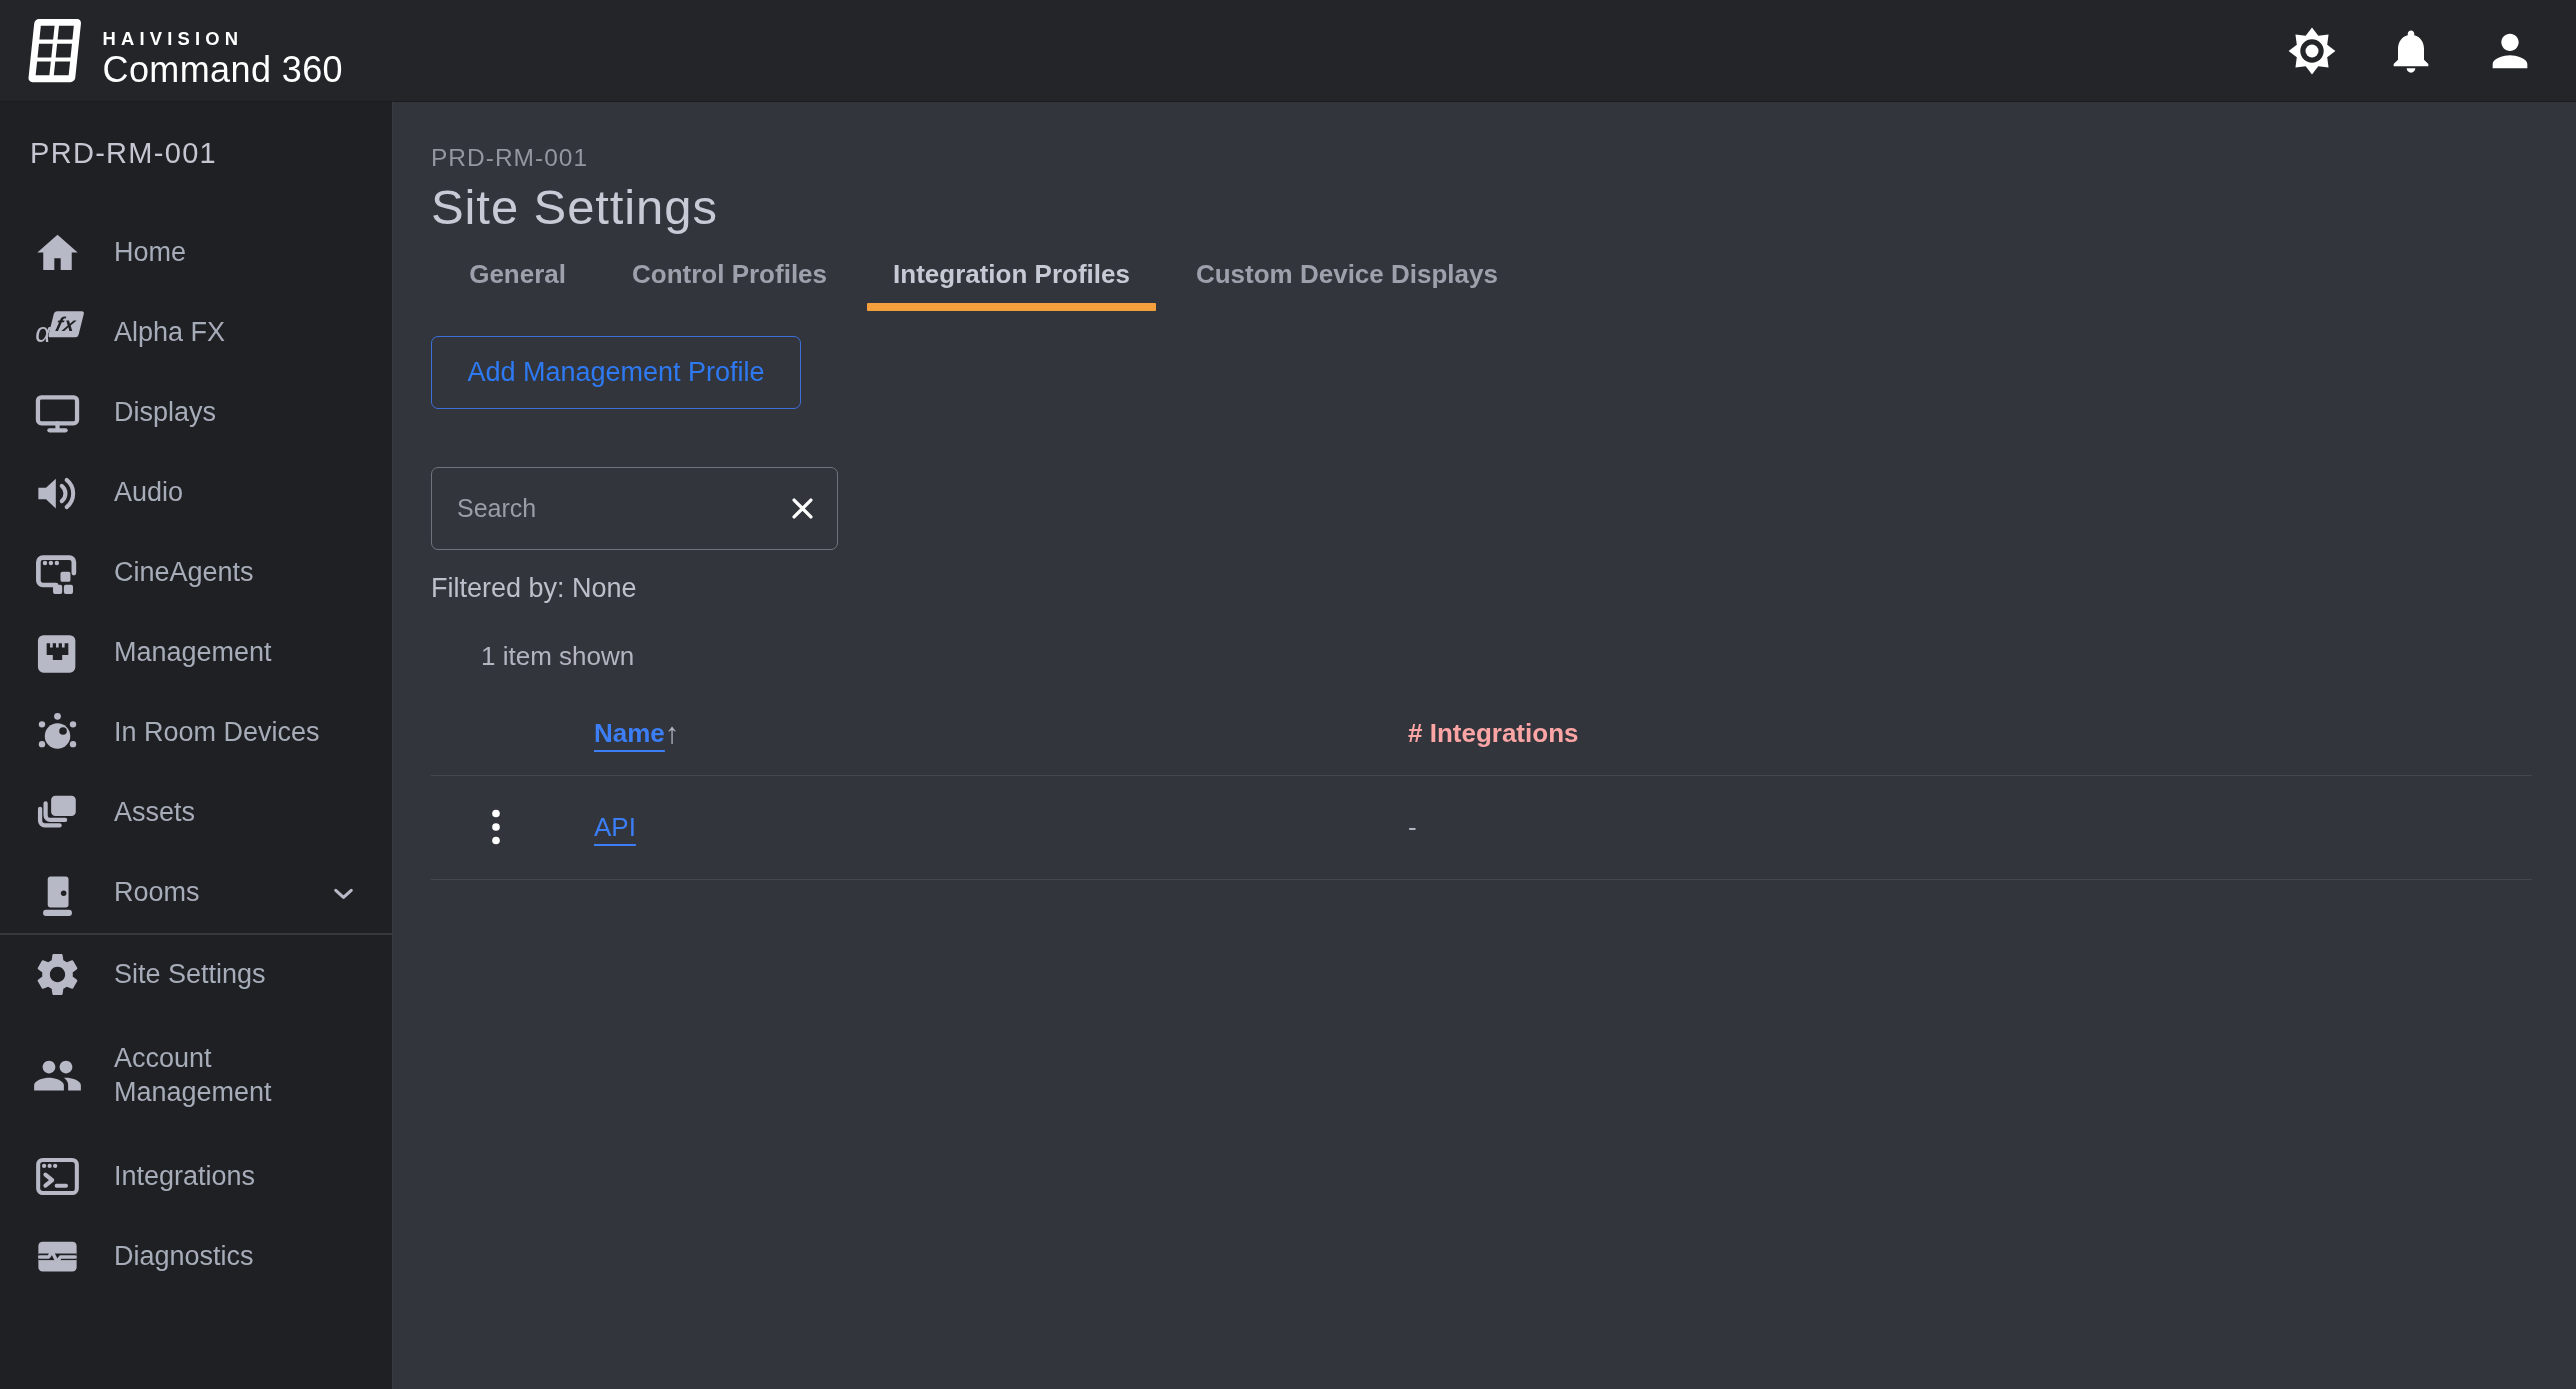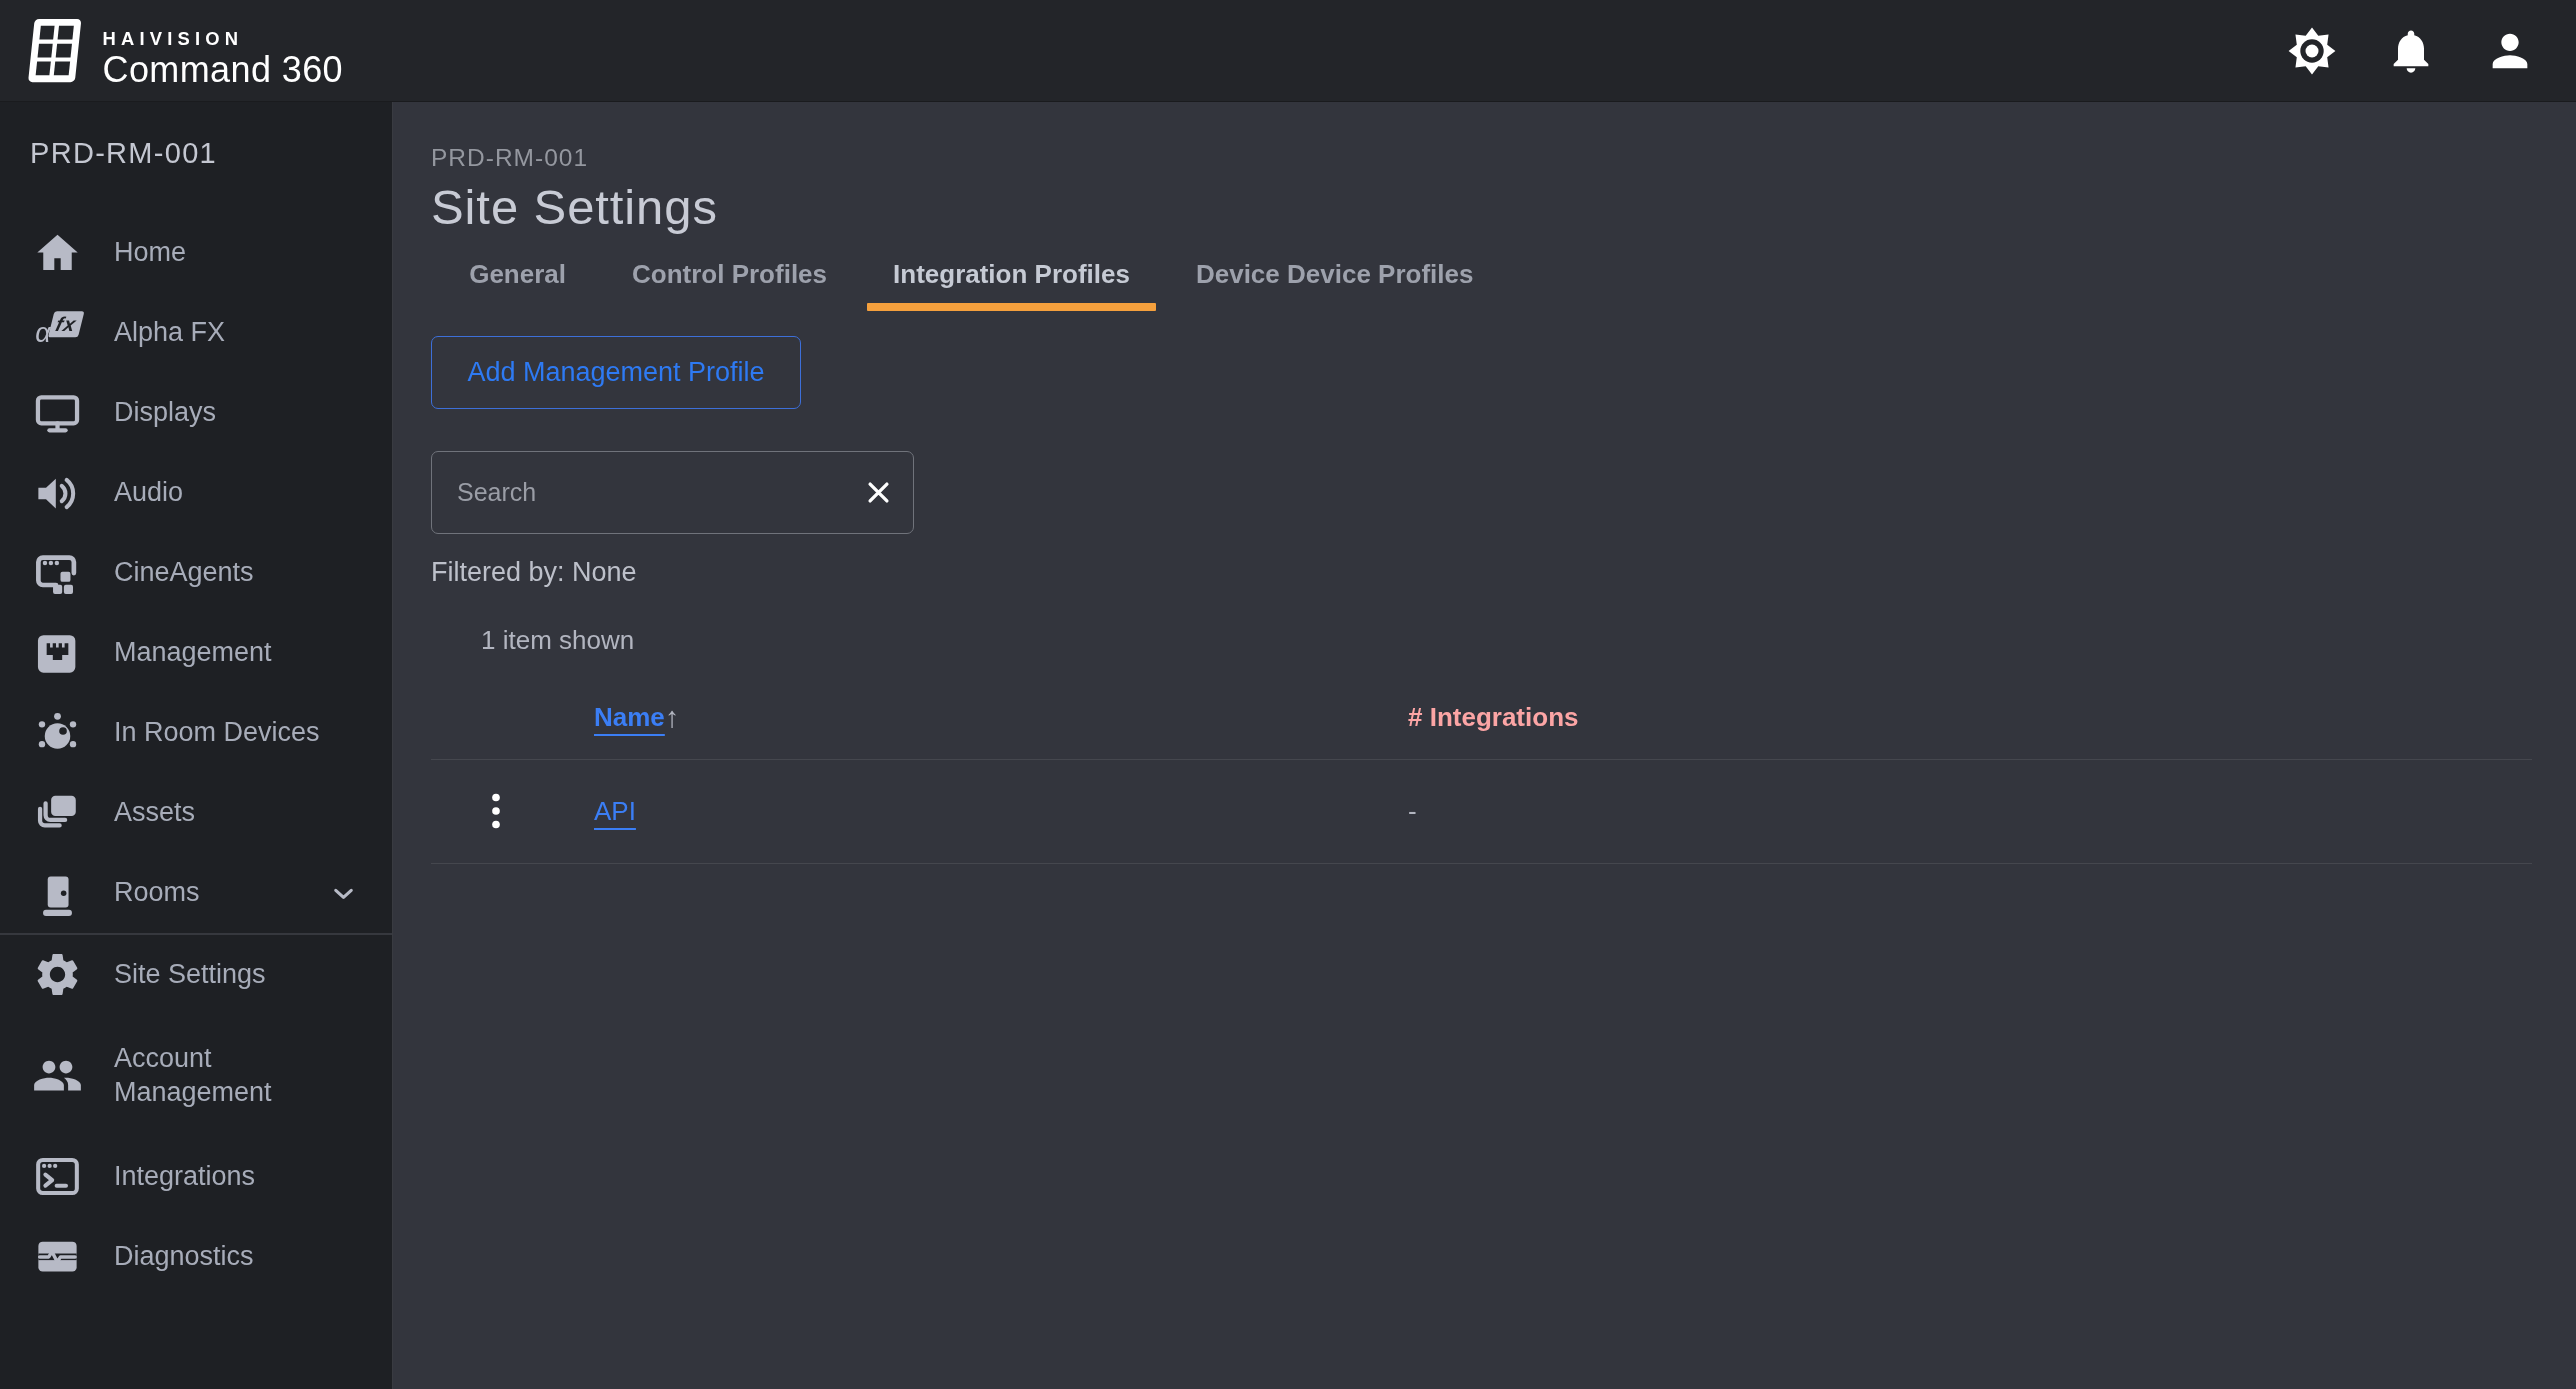--- a/index.html
+++ b/index.html
@@ -86,21 +86,21 @@
   }
 
   .add-btn{
     margin-top:24.5px;width:370px;height:73px;
     background:transparent;border:1.7px solid #3d6fd9;border-radius:7px;
     color:#2e7af3;font-size:27px;font-family:inherit;cursor:pointer;
     display:flex;align-items:center;justify-content:center;
   }
 
   .search-box{
-    margin-top:42px;width:483px;height:83px;box-sizing:border-box;
+    margin-top:58px;width:407px;height:83px;box-sizing:border-box;
     border:1.7px solid #70737b;border-radius:7px;
     display:flex;align-items:center;padding:0 19px 0 23px;
   }
   .search-input{
     flex:1;min-width:0;background:transparent;border:none;outline:none;
     color:#d5d8e0;font-size:25px;font-family:inherit;
   }
   .search-input::placeholder{color:#9a9da6;opacity:1;}
   .clear-btn{background:none;border:none;padding:0;cursor:pointer;display:flex;}
   .clear-btn svg{width:31px;height:31px;stroke:#ffffff;stroke-width:2.6;stroke-linecap:round;}
@@ -338,21 +338,21 @@
     </nav>
 
     <main class="content">
       <div class="breadcrumb">PRD-RM-001</div>
       <h1 class="page-title">Site Settings</h1>
 
       <div class="tabs">
         <button class="tab">General</button>
         <button class="tab">Control Profiles</button>
         <button class="tab active">Integration Profiles</button>
-        <button class="tab">Device Device Profiles</button>
+        <button class="tab">Custom Device Displays</button>
       </div>
 
       <button class="add-btn">Add Management Profile</button>
 
       <div class="search-box">
         <input class="search-input" type="text" placeholder="Search" style="">
         <button class="clear-btn">
           <svg viewBox="0 0 24 24" fill="none">
             <path d="M5.5 5.5l13 13M18.5 5.5l-13 13"></path>
           </svg>

